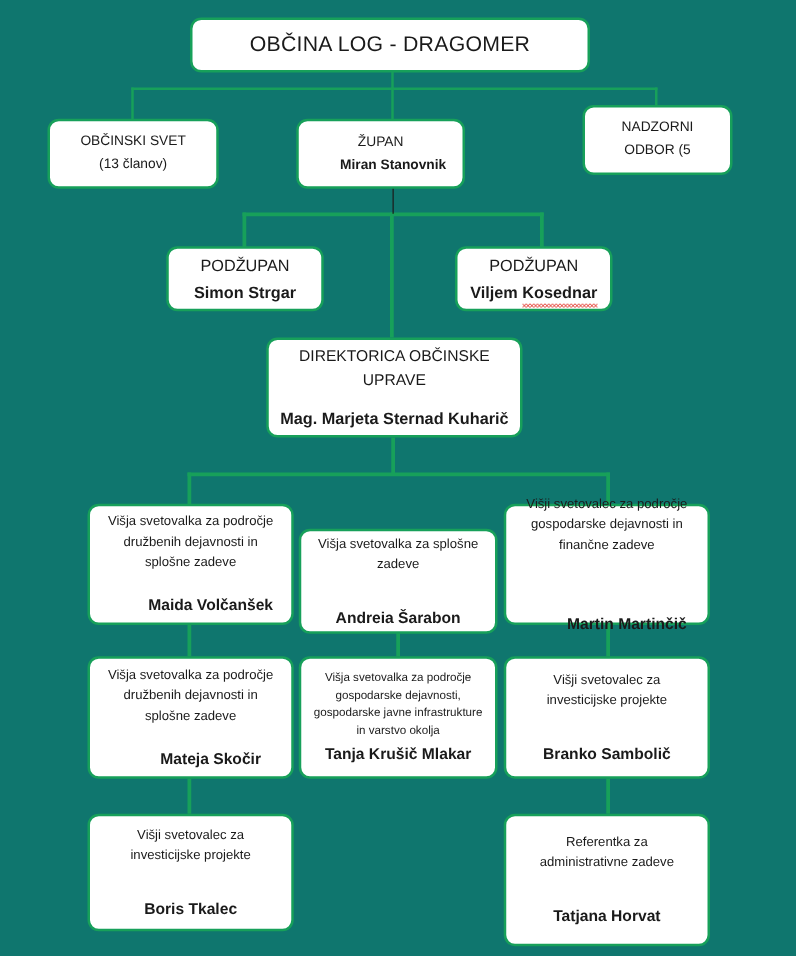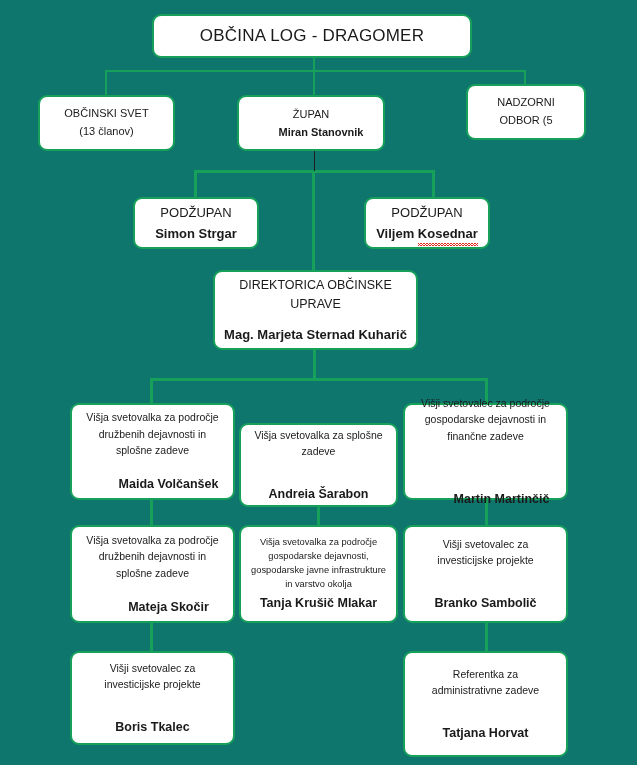--- a/index.html
+++ b/index.html
@@ -134,21 +134,21 @@
 
   <div class="node n-root" style="left:152px; top:14px; width:320px; height:44px;">
     <div class="title">OBČINA LOG - DRAGOMER</div>
   </div>
 
   <div class="node n-t2" style="left:38px; top:95px; width:137px; height:56px;">
     <div class="title">OBČINSKI SVET
 (13 članov)</div>
   </div>
 
-  <div class="node n-t2" style="left:237px; top:95px; width:148px; height:56px;">
+  <div class="node n-t2" style="left:237px; top:95px; width:135px; height:56px;">
     <div class="title">ŽUPAN</div>
     <div class="person">Miran Stanovnik</div>
   </div>
 
   <div class="node n-t2" style="left:466px; top:84px; width:120px; height:56px;">
     <div class="title">NADZORNI
 ODBOR (5</div>
   </div>
 
   <div class="node n-t3" style="left:133px; top:197px; width:126px; height:52px;">

